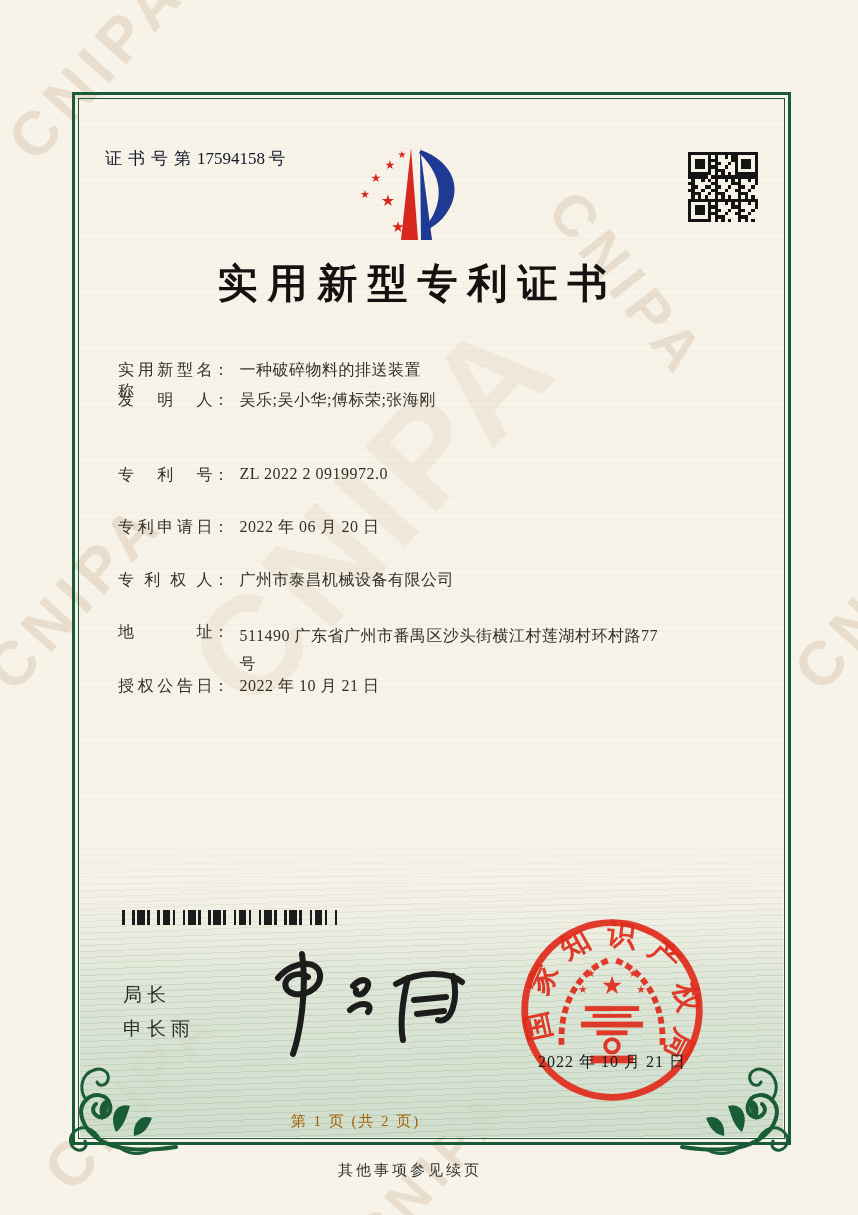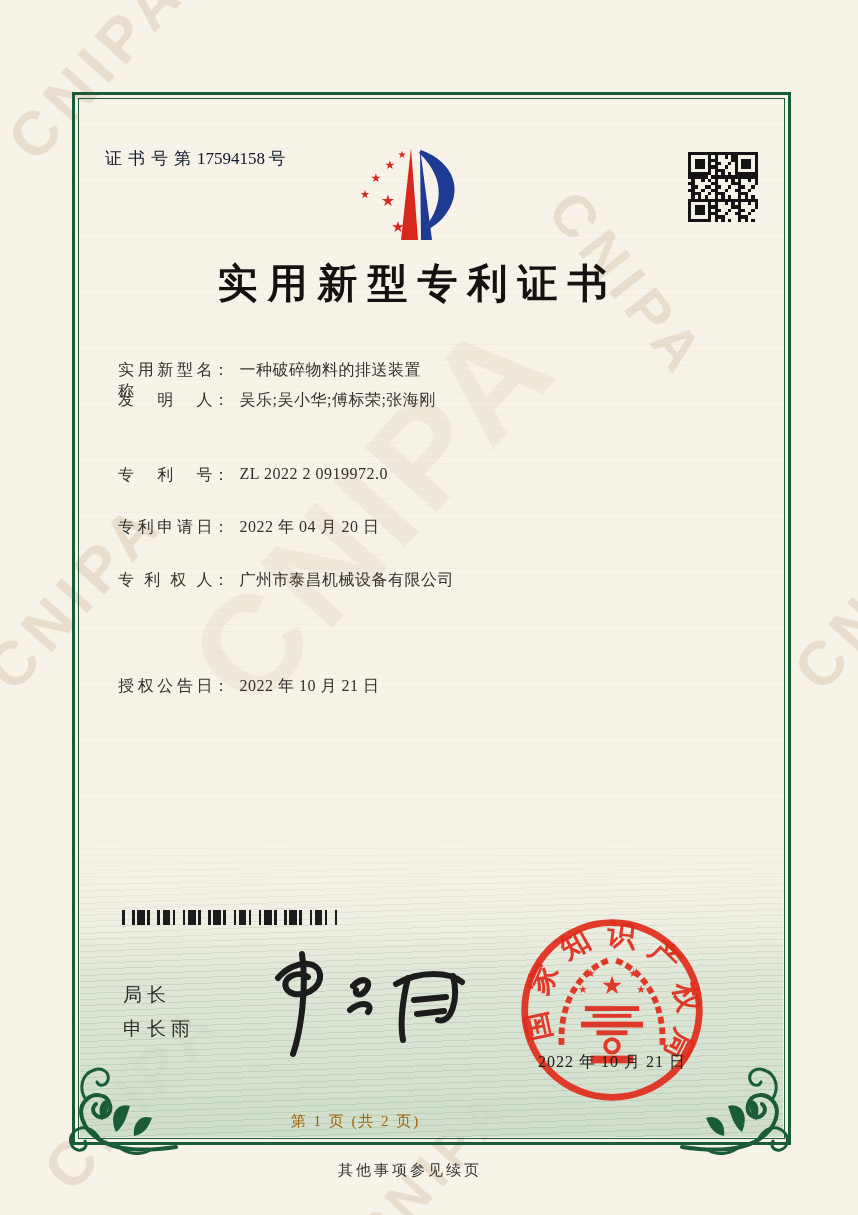--- a/index.html
+++ b/index.html
@@ -409,24 +409,27 @@
     <span class="flabel">实用新型名称</span><span class="fcolon">：</span><span class="fvalue">一种破碎物料的排送装置</span>
   </div>
   <div class="frow" style="left:118px;top:390px;">
     <span class="flabel">发明人</span><span class="fcolon">：</span><span class="fvalue">吴乐;吴小华;傅标荣;张海刚</span>
   </div>
   <div class="frow" style="left:118px;top:465px;">
     <span class="flabel">专利号</span><span class="fcolon">：</span><span class="fvalue">ZL 2022 2 0919972.0</span>
   </div>
 
   <div class="frow" style="left:118px;top:517px;">
-    <span class="flabel">专利申请日</span><span class="fcolon">：</span><span class="fvalue">2022 年 04 月 20 日</span>
+    <span class="flabel">专利申请日</span><span class="fcolon">：</span><span class="fvalue">2022 年 06 月 20 日</span>
   </div>
   <div class="frow" style="left:118px;top:570px;">
     <span class="flabel">专利权人</span><span class="fcolon">：</span><span class="fvalue">广州市泰昌机械设备有限公司</span>
+  </div>
+  <div class="frow" style="left:118px;top:622px;">
+    <span class="flabel">地址</span><span class="fcolon">：</span><span class="fvalue addr-value">511490 广东省广州市番禺区沙头街横江村莲湖村环村路77号</span>
   </div>
   <div class="frow" style="left:118px;top:676px;">
     <span class="flabel">授权公告日</span><span class="fcolon">：</span><span class="fvalue">2022 年 10 月 21 日</span>
   </div>
 
 
   <div class="barcode"><svg width="218" height="15" viewBox="0 0 218 15" fill="#1b1b1b" shape-rendering="crispEdges">
         <rect x="0.00" y="0" width="2.53" height="15"></rect>
         <rect x="10.14" y="0" width="2.53" height="15"></rect>
         <rect x="15.21" y="0" width="7.60" height="15"></rect>

